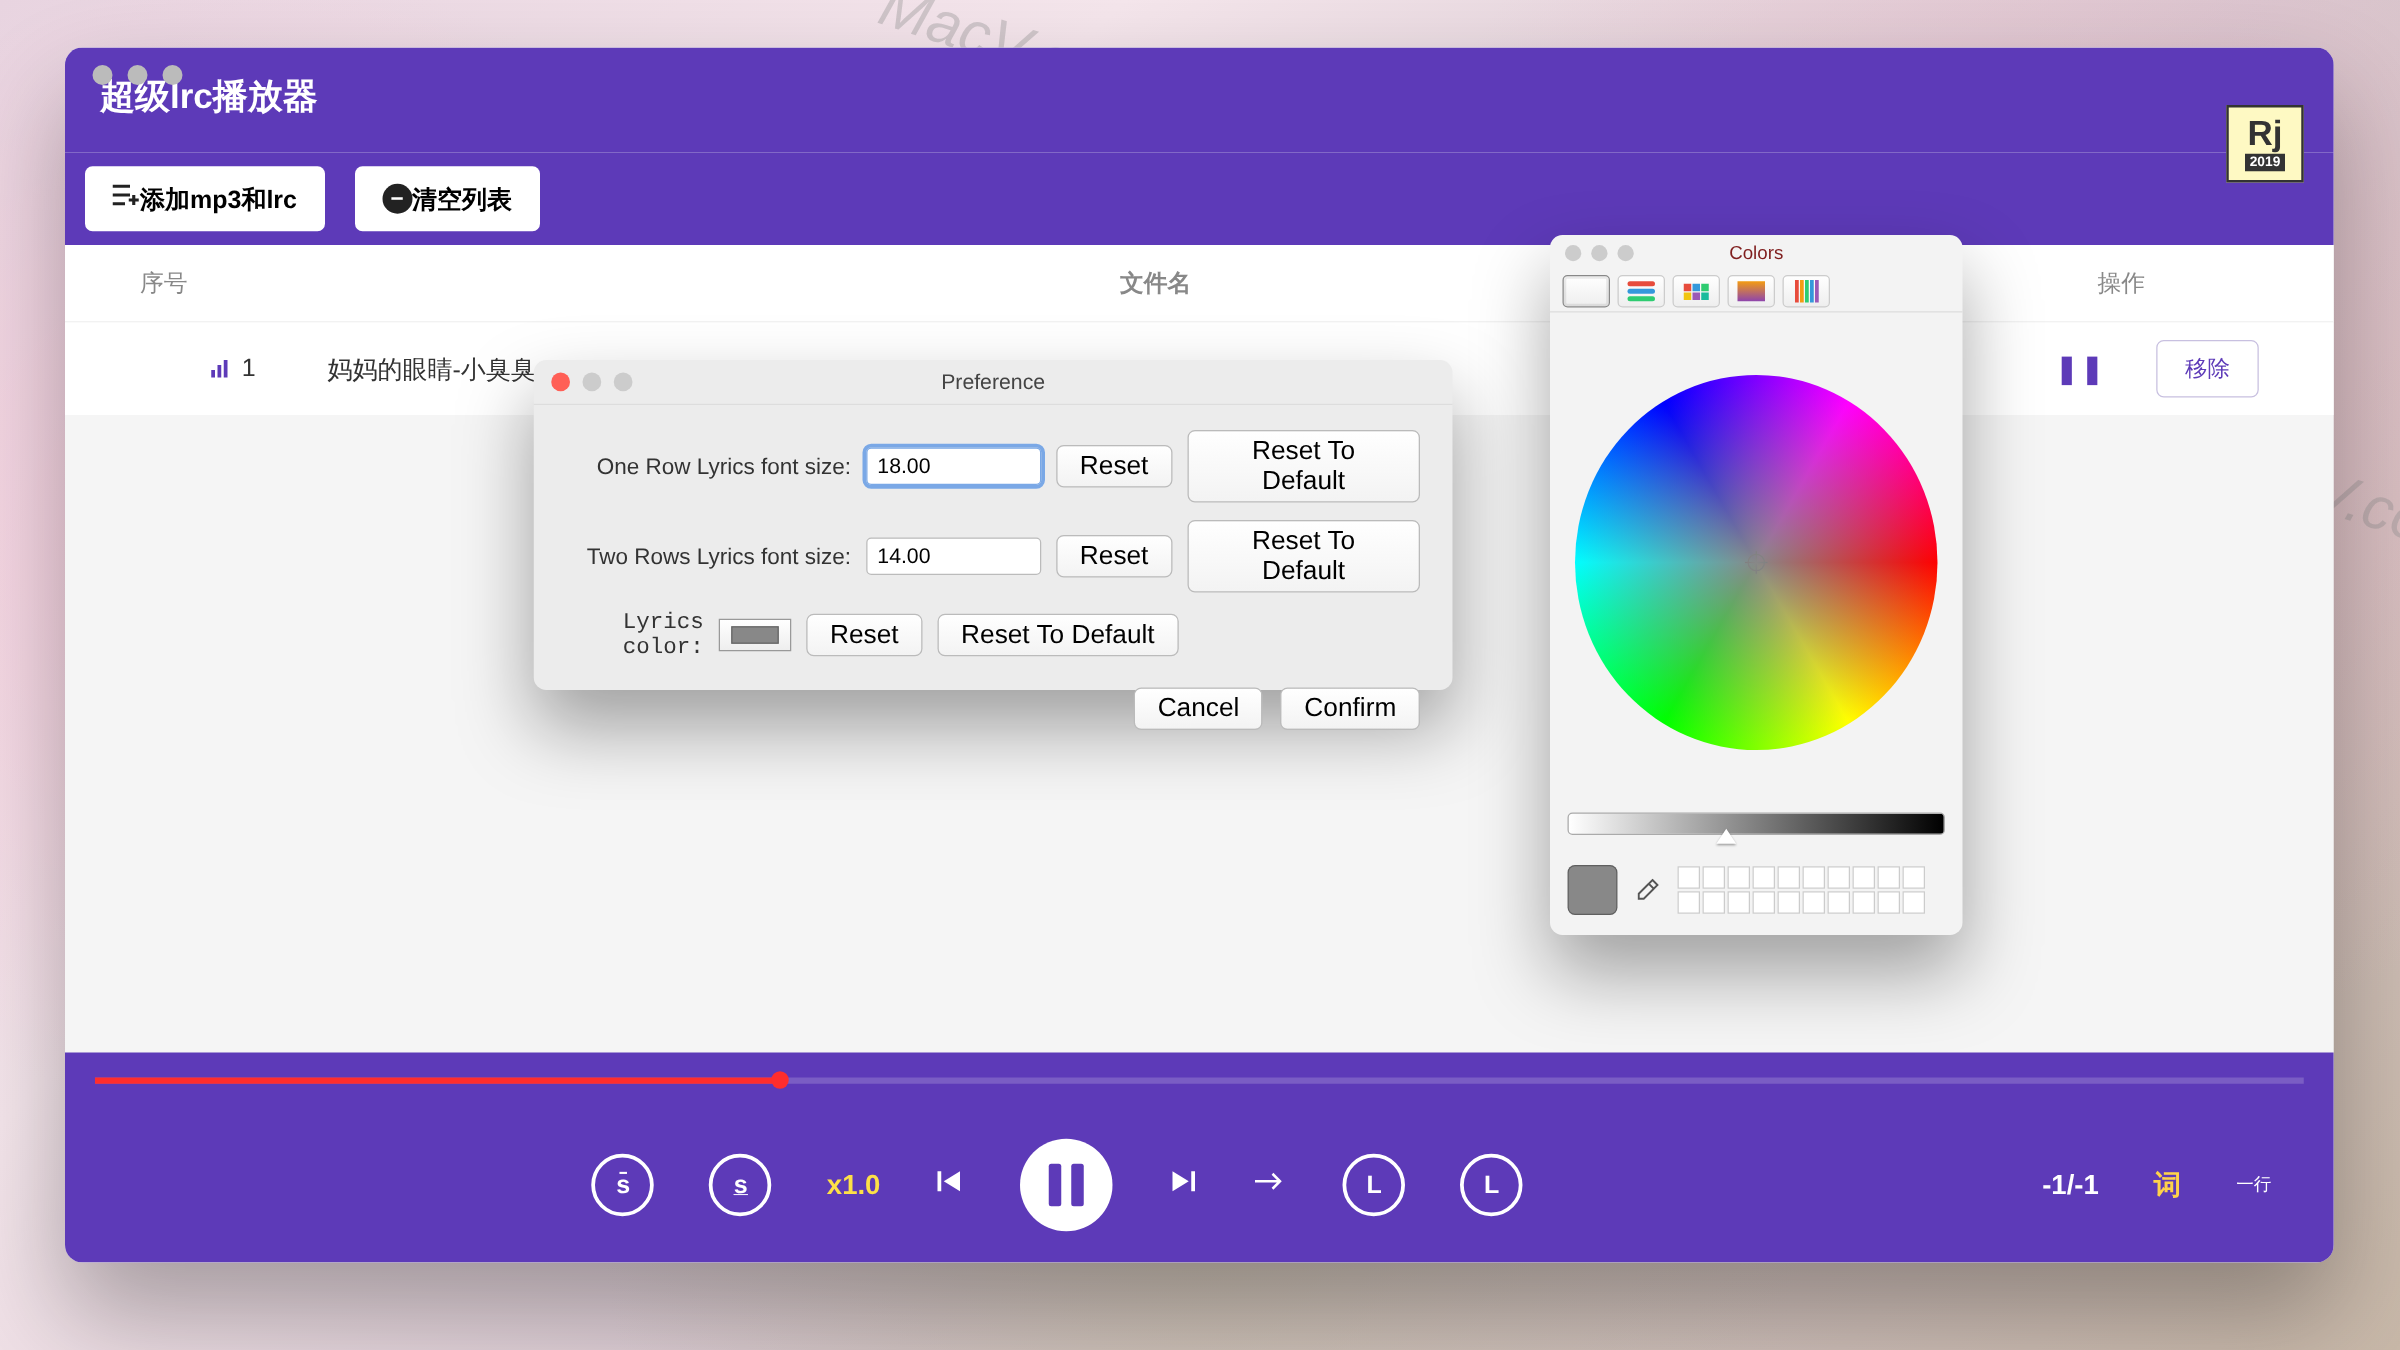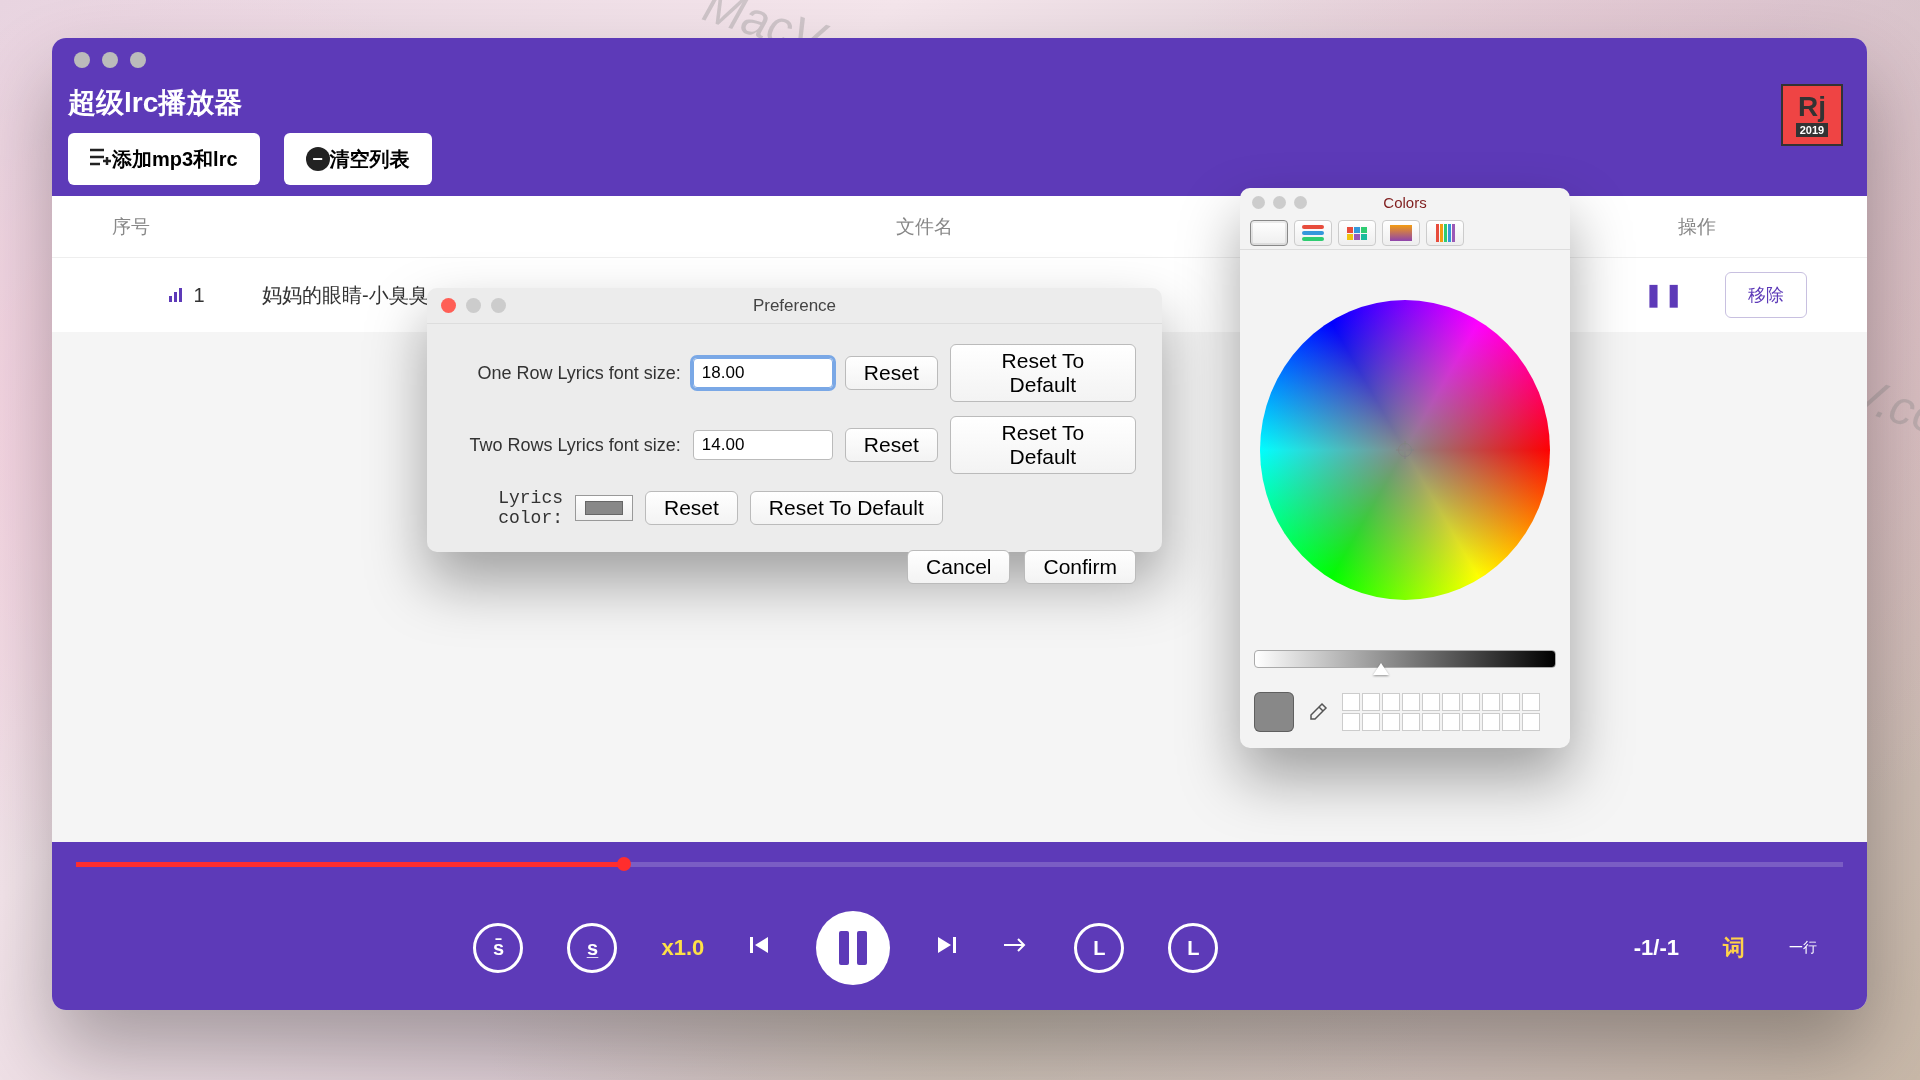--- a/index.html
+++ b/index.html
@@ -19,46 +19,46 @@
 .wm1 { top: 10px; left: 700px; }
 .wm2 { top: 370px; left: 1760px; }
 .wm3 { top: 680px; left: 380px; }
 
 .app-window {
   position: absolute; left: 52px; top: 38px; width: 1815px; height: 972px;
   background: #f5f5f5; border-radius: 14px; overflow: hidden;
   box-shadow: 0 40px 80px rgba(0,0,0,.3);
 }
 .titlebar {
-  height: 84px; background: #5d3ab8; display: flex; align-items: flex-end; padding: 0 16px;
+  height: 84px; background: #5d3ab8; display: flex; align-items: flex-start; padding: 0 28px;
 }
 .traffic-lights { display: flex; gap: 12px; position: absolute; top: 14px; left: 22px; }
 .tl { width: 16px; height: 16px; border-radius: 50%; background: #bbb; }
 .app-title { color: #fff; font-size: 28px; font-weight: 700; margin-left: 0; margin-top: 20px; }
 .app-logo {
   position: absolute; right: 24px; top: 46px; width: 62px; height: 62px;
-  background: #ef4444; border: 2px solid #333; display: flex; flex-direction: column;
+  background: #fef9c3; border: 2px solid #333; display: flex; flex-direction: column;
   align-items: center; justify-content: center; font-weight: 800;
 }
 .app-logo .rj { font-size: 28px; color: #333; line-height: 1; }
 .app-logo .yr { font-size: 11px; background: #333; color: #fff; padding: 1px 4px; margin-top: 2px; }
 
 .toolbar-row { height: 74px; background: #5d3ab8; display: flex; align-items: center; padding: 0 16px; gap: 24px; }
 .tool-btn {
   background: #fff; border: none; border-radius: 6px; height: 52px; padding: 0 22px;
   display: flex; align-items: center; font-size: 20px; font-weight: 600; cursor: pointer;
 }
 .tool-btn .circ { width: 24px; height: 24px; border-radius: 50%; background: #222; color: #fff; display: flex; align-items: center; justify-content: center; font-size: 18px; }
 
 .list-header {
   height: 62px; background: #fff; display: flex; align-items: center;
   padding: 0 60px; color: #888; font-size: 19px; border-bottom: 1px solid #eee;
 }
 .col-seq { width: 150px; }
-.col-file { flex: 1; text-align: center; }
+.col-file { flex: 1; text-align: center; font-weight: bold; }
 .col-op { width: 220px; text-align: center; }
 
 .list-row {
   height: 74px; background: #fff; display: flex; align-items: center;
   padding: 0 60px; font-size: 20px; color: #333;
 }
 .seq-cell { width: 150px; display: flex; align-items: center; gap: 6px; justify-content: center; }
 .audio-icon { width: 18px; height: 14px; display: flex; align-items: flex-end; gap: 2px; }
 .audio-icon span { width: 3px; background: #5d3ab8; }
 .audio-icon span:nth-child(1){height:6px}.audio-icon span:nth-child(2){height:10px}.audio-icon span:nth-child(3){height:14px}

